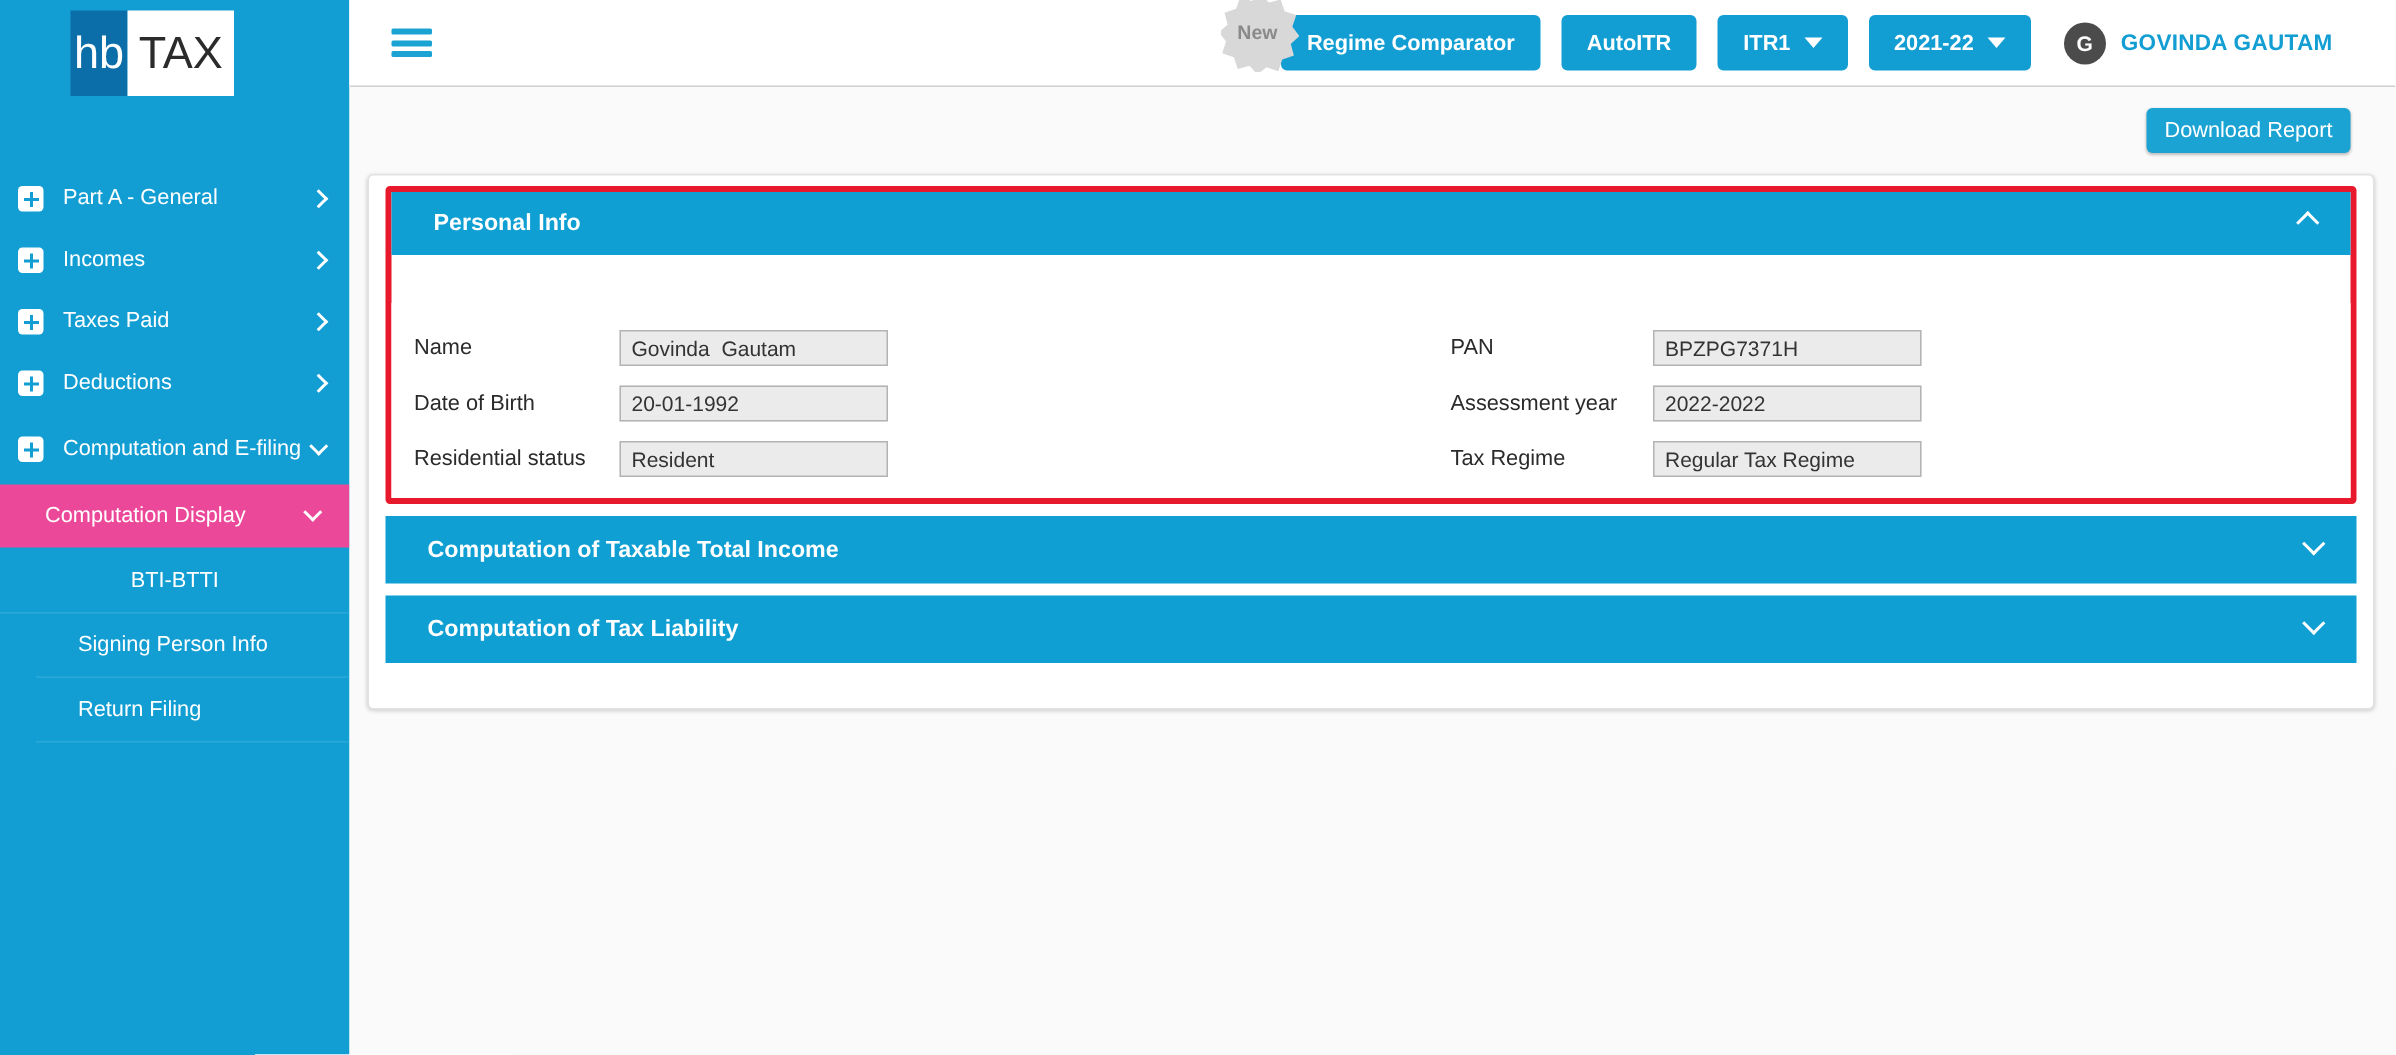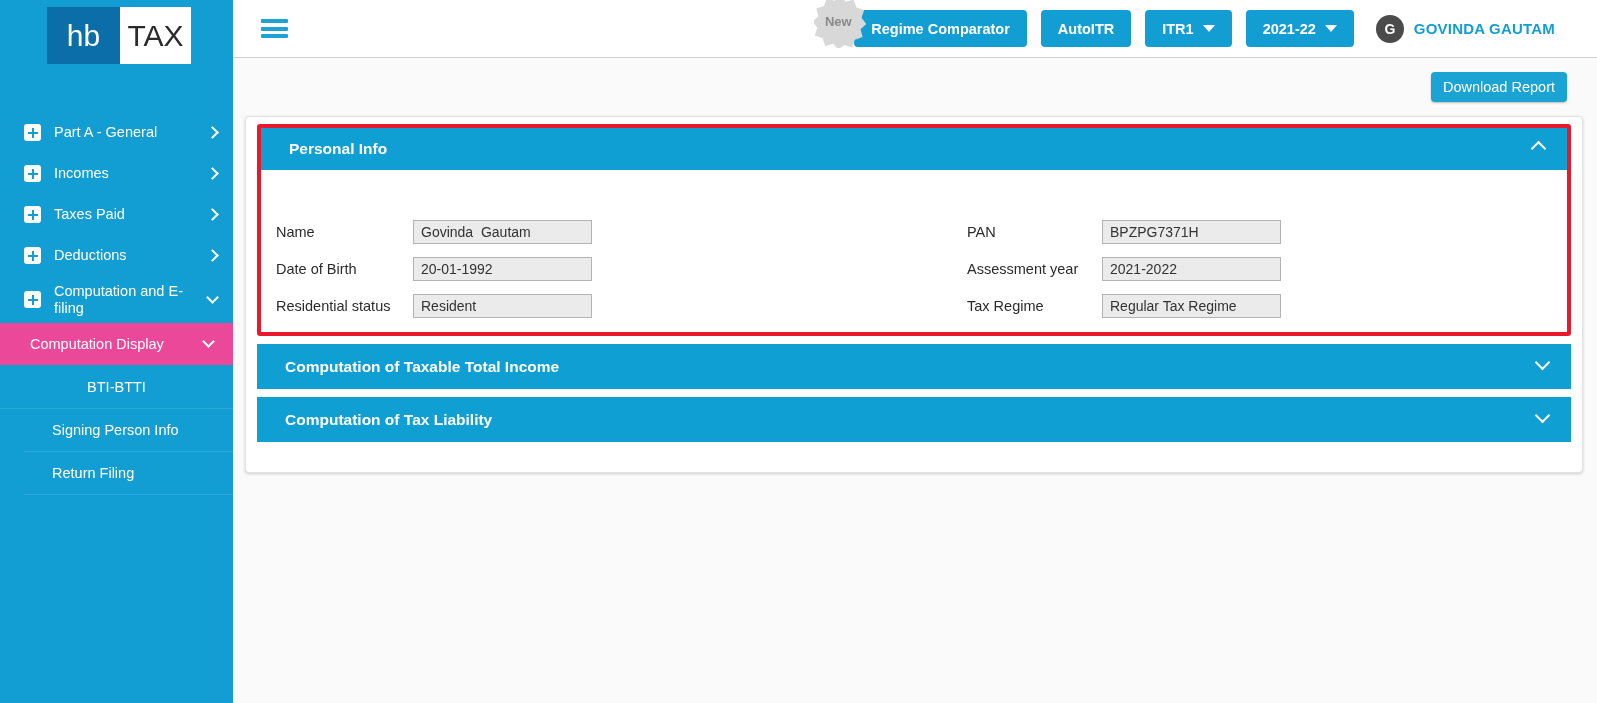--- a/index.html
+++ b/index.html
@@ -33,21 +33,21 @@
     height: 62px;
   }
   .logo {
     display: flex;
     height: 57px;
     box-shadow: 0 0 0 0 transparent;
   }
   .logo-hb {
     background: #0b6ea8;
     color: #ffffff;
-    width: 73px;
+    width: 38px;
     display: flex;
     align-items: center;
     justify-content: center;
     font-size: 30px;
     font-weight: 400;
     letter-spacing: 0px;
     line-height: 1;
   }
   .logo-tax {
     background: #ffffff;
@@ -61,21 +61,21 @@
     line-height: 1;
   }
 
   .nav { margin-top: 50px; }
   .nav-item {
     display: flex;
     align-items: center;
     height: 41px;
     color: #ffffff;
     font-size: 14.5px;
-    padding-left: 24px;
+    padding-left: 12px;
     padding-right: 14px;
     position: relative;
   }
   .nav-item.tall { height: 47px; }
   .plus-icon {
     width: 17px; height: 17px;
     background: #ffffff;
     border-radius: 3px;
     flex: 0 0 17px;
     position: relative;
@@ -465,21 +465,21 @@
               </div>
             </div>
 
             <div class="col right">
               <div class="field">
                 <span class="field-label">PAN</span>
                 <span class="field-input">BPZPG7371H</span>
               </div>
               <div class="field">
                 <span class="field-label">Assessment year</span>
-                <span class="field-input">2021-2022</span>
+                <span class="field-input">2022-2022</span>
               </div>
               <div class="field">
                 <span class="field-label">Tax Regime</span>
                 <span class="field-input">Regular Tax Regime</span>
               </div>
             </div>
 
           </div>
         </div>
 

